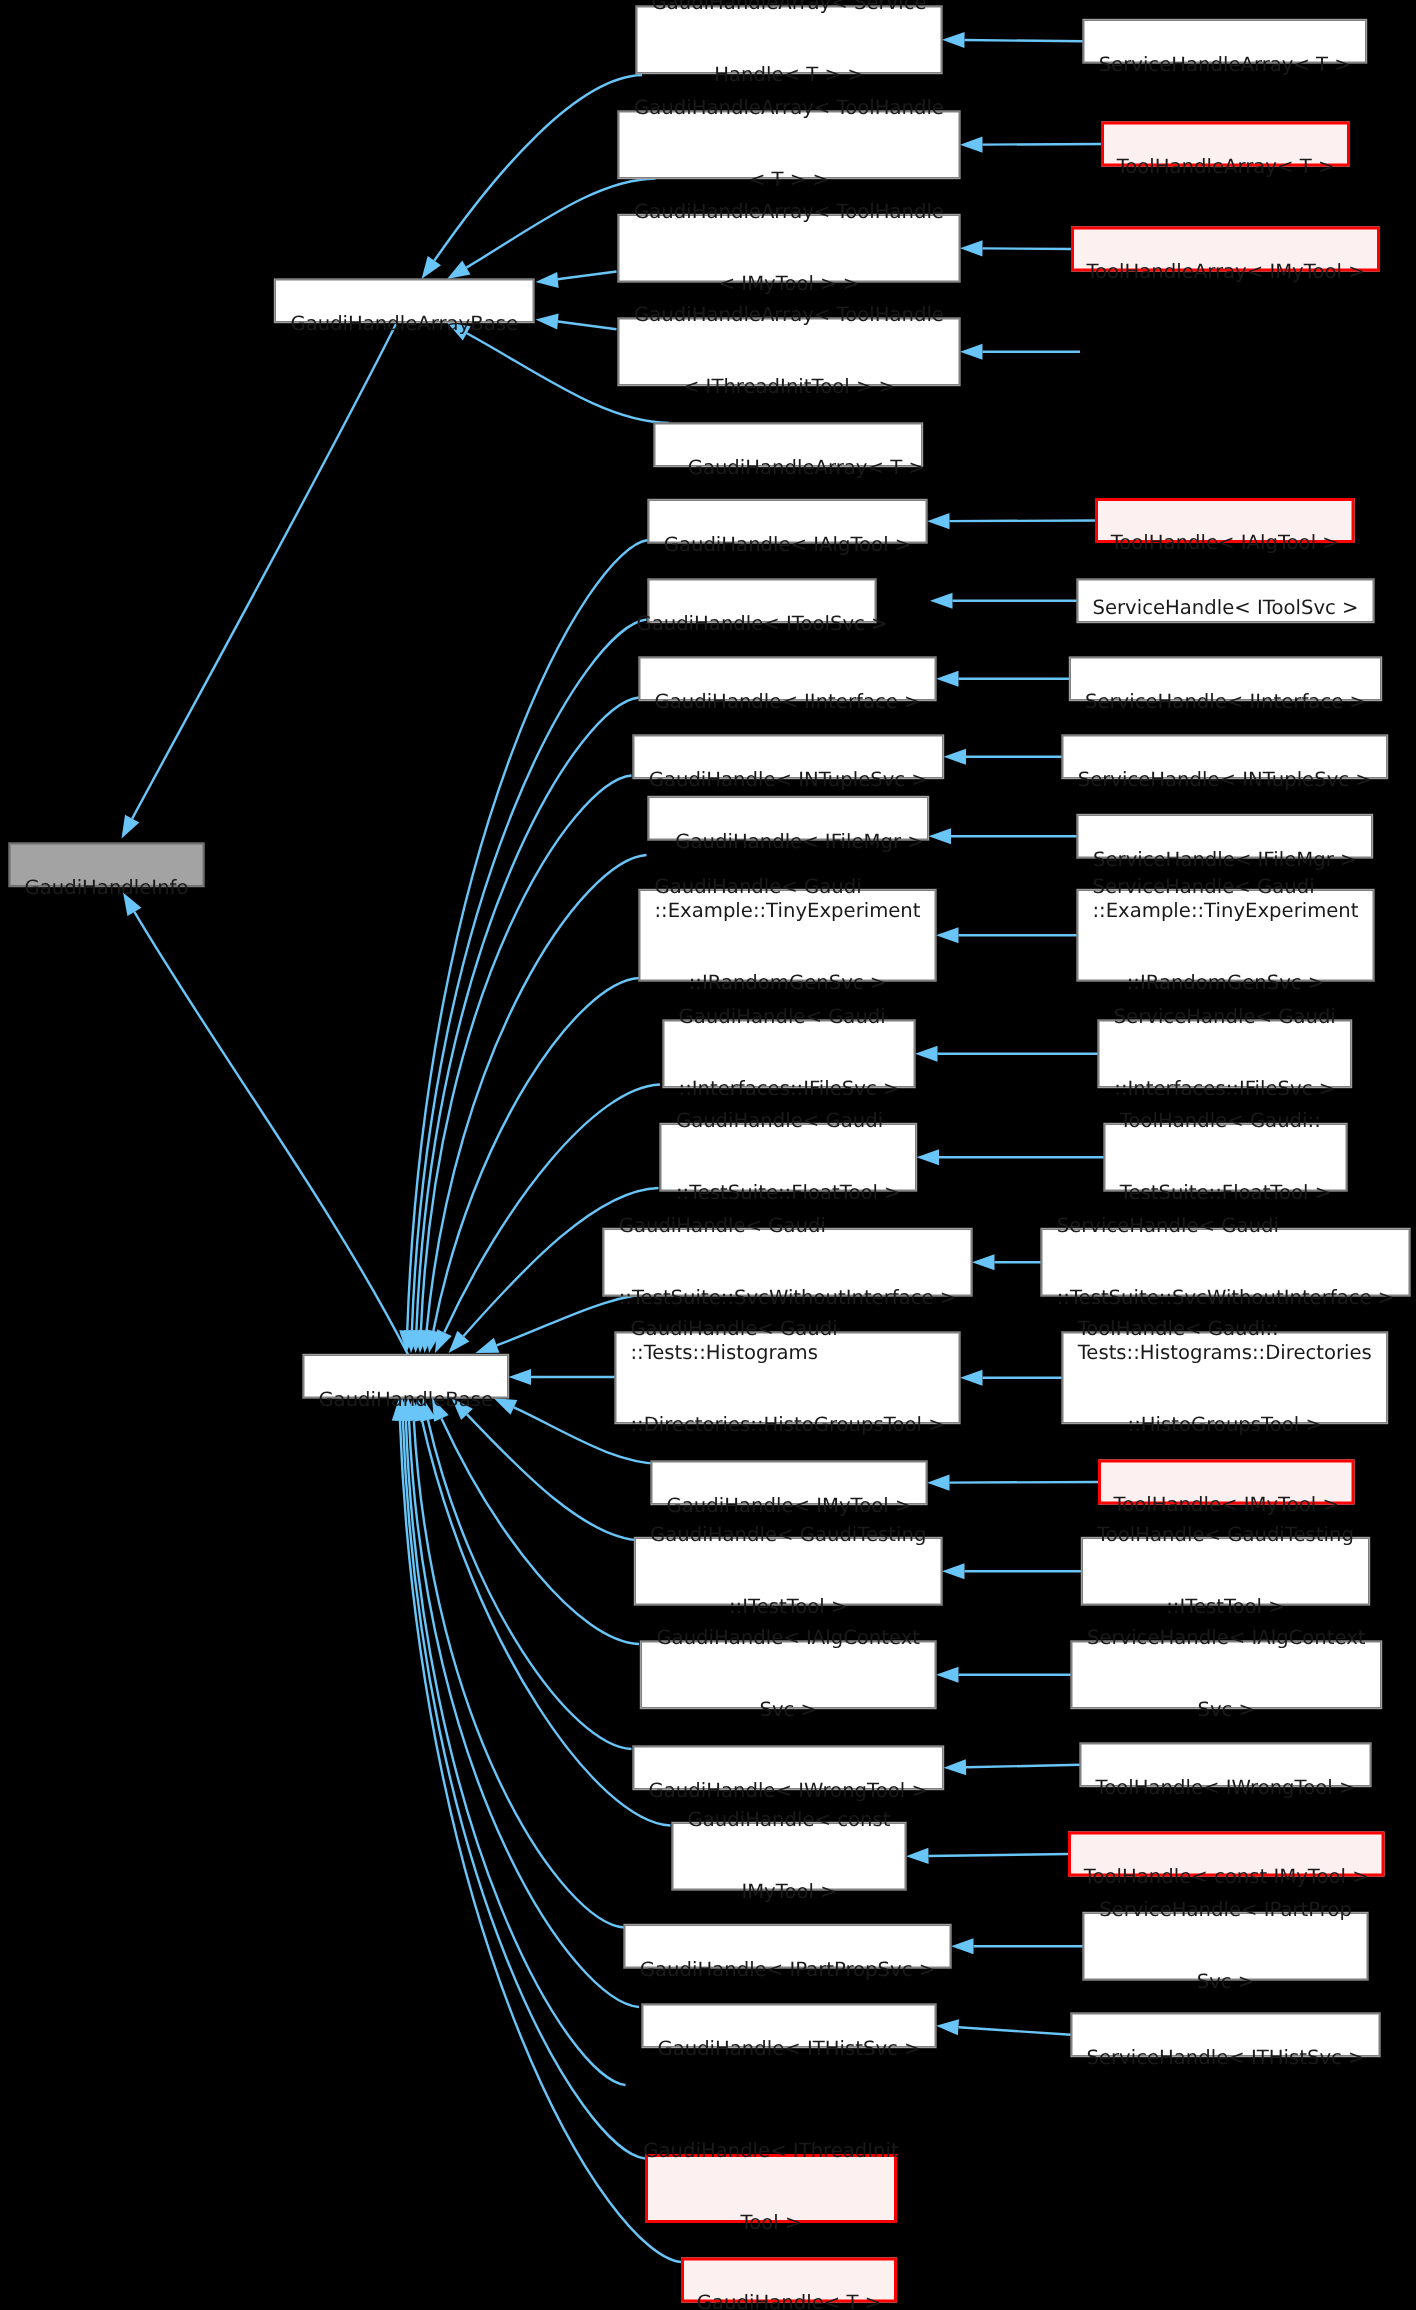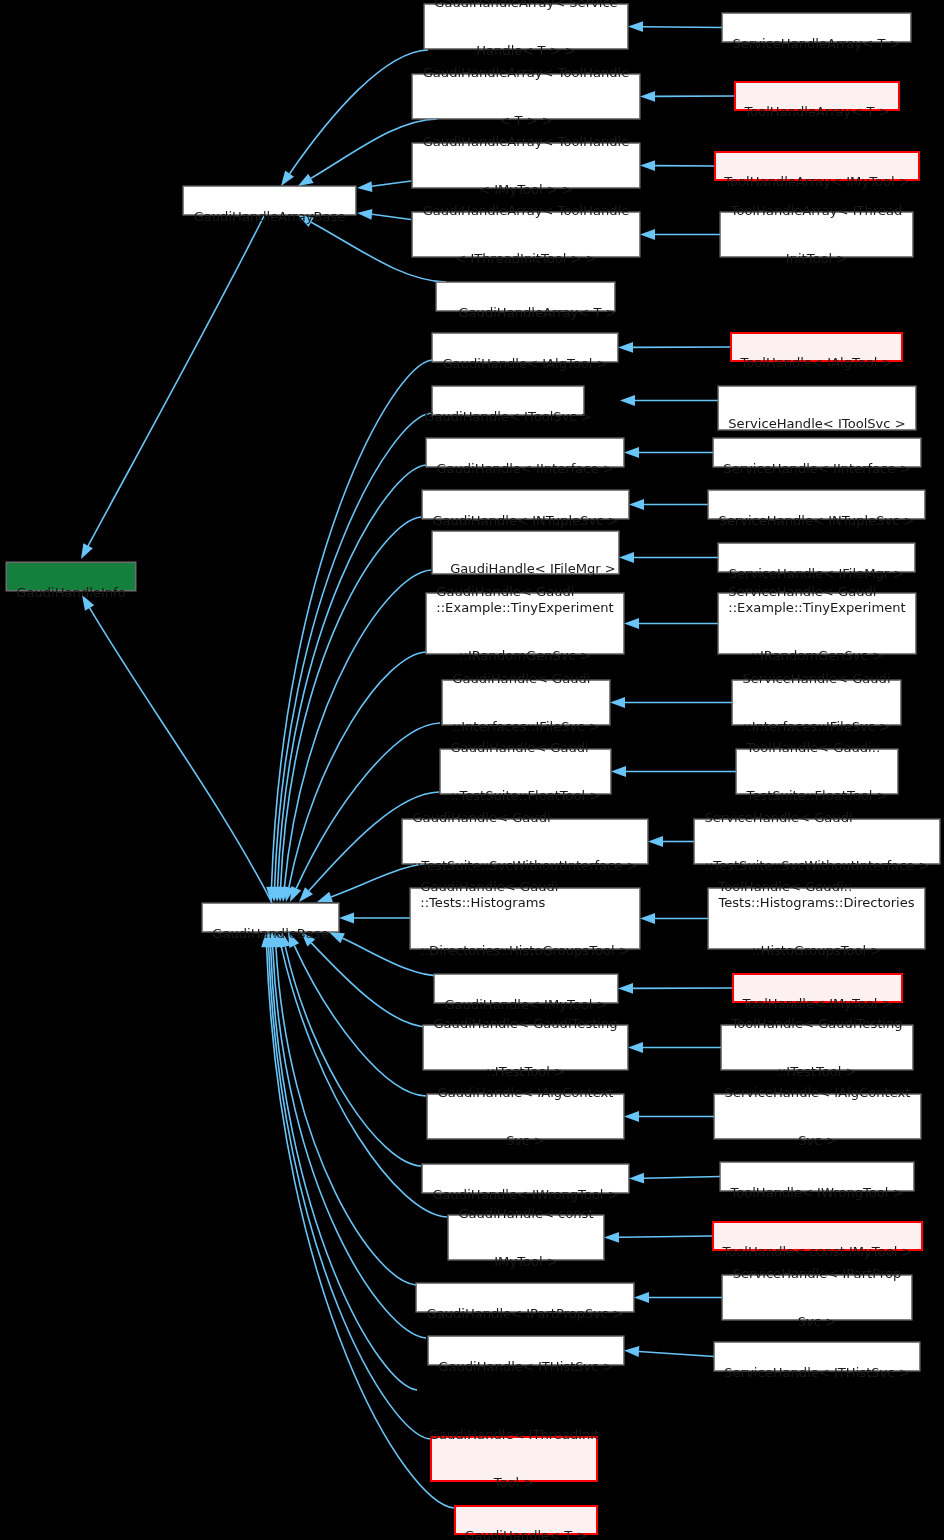--- a/index.html
+++ b/index.html
@@ -4,21 +4,21 @@
 <title>GaudiHandleInfo inheritance diagram</title>
 <style>
   html,body{margin:0;padding:0;background:#000;-webkit-font-smoothing:antialiased;}
   #diagram{position:relative;width:944px;height:1540px;background:#000;overflow:hidden;}
   svg#edge-layer{position:absolute;left:0;top:0;width:944px;height:1540px;display:block;}
   .node{position:absolute;box-sizing:border-box;display:flex;flex-direction:column;
         align-items:center;justify-content:center;
         font-family:"DejaVu Sans",sans-serif;font-size:13.1px;line-height:16px;
         color:#1a1a1a;background:#ffffff;border:1px solid #808080;box-shadow:0 0 0 0.5px #808080;
         white-space:pre;cursor:pointer;}
-  .node.current{background:#15803d;border-color:#6e6e6e;box-shadow:0 0 0 0.5px #6e6e6e;cursor:default;}
+  .node.current{background:#a3a3a3;border-color:#6e6e6e;box-shadow:0 0 0 0.5px #6e6e6e;cursor:default;}
   .node.red{background:#fdf0f0;border:2px solid #ff0000;box-shadow:none;}
   .node .lbl{display:inline-block;text-align:left;}
   .node .lbl span{display:block;}
   .node .lbl span.last{text-align:center;margin-top:32px;}
 </style>
 </head>
 <body>
 
 <div id="diagram">
   <svg id="edge-layer" viewBox="0 0 944 1540">
@@ -219,42 +219,41 @@
     <div class="node" style="left: 183px; top: 186px; width: 173px; height: 29px;"><div class="lbl"><span class="last">GaudiHandleArrayBase</span></div></div>
     <div class="node" style="left: 202px; top: 903px; width: 137px; height: 29px;"><div class="lbl"><span class="last">GaudiHandleBase</span></div></div>
     <div class="node" style="left: 424px; top: 4px; width: 204px; height: 45px;"><div class="lbl"><span>GaudiHandleArray&lt; Service</span><span class="last">Handle&lt; T &gt; &gt;</span></div></div>
     <div class="node" style="left: 412px; top: 74px; width: 228px; height: 45px;"><div class="lbl"><span>GaudiHandleArray&lt; ToolHandle</span><span class="last">&lt; T &gt; &gt;</span></div></div>
     <div class="node" style="left: 412px; top: 143px; width: 228px; height: 45px;"><div class="lbl"><span>GaudiHandleArray&lt; ToolHandle</span><span class="last">&lt; IMyTool &gt; &gt;</span></div></div>
     <div class="node" style="left: 412px; top: 212px; width: 228px; height: 45px;"><div class="lbl"><span>GaudiHandleArray&lt; ToolHandle</span><span class="last">&lt; IThreadInitTool &gt; &gt;</span></div></div>
     <div class="node" style="left: 436px; top: 282px; width: 179px; height: 29px; padding-left: 24px;"><div class="lbl"><span class="last">GaudiHandleArray&lt; T &gt;</span></div></div>
     <div class="node" style="left: 722px; top: 13px; width: 189px; height: 29px;"><div class="lbl"><span class="last">ServiceHandleArray&lt; T &gt;</span></div></div>
     <div class="node red" style="left: 734px; top: 81px; width: 166px; height: 30px;"><div class="lbl"><span class="last">ToolHandleArray&lt; T &gt;</span></div></div>
     <div class="node red" style="left: 714px; top: 151px; width: 206px; height: 30px;"><div class="lbl"><span class="last">ToolHandleArray&lt; IMyTool &gt;</span></div></div>
-    <div class="node" style="left: 720px; top: 212px; width: 193px; height: 45px;"><div class="lbl"><span>ToolHandleArray&lt; IThread</span><span class="last">InitTool &gt;</span></div></div>
     <div class="node" style="left: 432px; top: 333px; width: 186px; height: 29px;"><div class="lbl"><span class="last">GaudiHandle&lt; IAlgTool &gt;</span></div></div>
     <div class="node" style="left: 432px; top: 386px; width: 152px; height: 29px;"><div class="lbl"><span class="last">GaudiHandle&lt; IToolSvc &gt;</span></div></div>
     <div class="node" style="left: 426px; top: 438px; width: 198px; height: 29px;"><div class="lbl"><span class="last">GaudiHandle&lt; IInterface &gt;</span></div></div>
     <div class="node" style="left: 422px; top: 490px; width: 207px; height: 29px;"><div class="lbl"><span class="last">GaudiHandle&lt; INTupleSvc &gt;</span></div></div>
-    <div class="node" style="left: 432px; top: 531px; width: 187px; height: 43px; padding-left: 15px;"><div class="lbl"><span class="last">GaudiHandle&lt; IFileMgr &gt;</span></div></div>
+    <div class="node" style="left: 432px; top: 531px; width: 187px; height: 29px; padding-left: 15px;"><div class="lbl"><span class="last">GaudiHandle&lt; IFileMgr &gt;</span></div></div>
     <div class="node" style="left: 426px; top: 593px; width: 198px; height: 61px;"><div class="lbl"><span>GaudiHandle&lt; Gaudi</span><span>::Example::TinyExperiment</span><span class="last">::IRandomGenSvc &gt;</span></div></div>
     <div class="node" style="left: 442px; top: 680px; width: 168px; height: 45px;"><div class="lbl"><span>GaudiHandle&lt; Gaudi</span><span class="last">::Interfaces::IFileSvc &gt;</span></div></div>
     <div class="node" style="left: 440px; top: 749px; width: 171px; height: 45px;"><div class="lbl"><span>GaudiHandle&lt; Gaudi</span><span class="last">::TestSuite::FloatTool &gt;</span></div></div>
     <div class="node" style="left: 402px; top: 819px; width: 246px; height: 45px;"><div class="lbl"><span>GaudiHandle&lt; Gaudi</span><span class="last">::TestSuite::SvcWithoutInterface &gt;</span></div></div>
     <div class="node" style="left: 410px; top: 888px; width: 230px; height: 61px;"><div class="lbl"><span>GaudiHandle&lt; Gaudi</span><span>::Tests::Histograms</span><span class="last">::Directories::HistoGroupsTool &gt;</span></div></div>
     <div class="node" style="left: 434px; top: 974px; width: 184px; height: 29px;"><div class="lbl"><span class="last">GaudiHandle&lt; IMyTool &gt;</span></div></div>
     <div class="node" style="left: 423px; top: 1025px; width: 205px; height: 45px;"><div class="lbl"><span>GaudiHandle&lt; GaudiTesting</span><span class="last">::ITestTool &gt;</span></div></div>
     <div class="node" style="left: 427px; top: 1094px; width: 197px; height: 45px;"><div class="lbl"><span>GaudiHandle&lt; IAlgContext</span><span class="last">Svc &gt;</span></div></div>
     <div class="node" style="left: 422px; top: 1164px; width: 207px; height: 29px;"><div class="lbl"><span class="last">GaudiHandle&lt; IWrongTool &gt;</span></div></div>
     <div class="node" style="left: 448px; top: 1215px; width: 156px; height: 45px;"><div class="lbl"><span>GaudiHandle&lt; const</span><span class="last">IMyTool &gt;</span></div></div>
     <div class="node" style="left: 416px; top: 1283px; width: 218px; height: 29px;"><div class="lbl"><span class="last">GaudiHandle&lt; IPartPropSvc &gt;</span></div></div>
     <div class="node" style="left: 428px; top: 1336px; width: 196px; height: 29px;"><div class="lbl"><span class="last">GaudiHandle&lt; ITHistSvc &gt;</span></div></div>
     <div class="node red" style="left: 430px; top: 1436px; width: 168px; height: 46px;"><div class="lbl"><span>GaudiHandle&lt; IThreadInit</span><span class="last">Tool &gt;</span></div></div>
     <div class="node red" style="left: 454px; top: 1505px; width: 144px; height: 30px;"><div class="lbl"><span class="last">GaudiHandle&lt; T &gt;</span></div></div>
     <div class="node red" style="left: 730px; top: 332px; width: 173px; height: 30px;"><div class="lbl"><span class="last">ToolHandle&lt; IAlgTool &gt;</span></div></div>
-    <div class="node" style="left: 718px; top: 386px; width: 198px; height: 44px;"><div class="lbl"><span class="last">ServiceHandle&lt; IToolSvc &gt;</span></div></div>
+    <div class="node" style="left: 718px; top: 386px; width: 198px; height: 29px; justify-content: flex-end;"><div class="lbl"><span class="last">ServiceHandle&lt; IToolSvc &gt;</span></div></div>
     <div class="node" style="left: 713px; top: 438px; width: 208px; height: 29px;"><div class="lbl"><span class="last">ServiceHandle&lt; IInterface &gt;</span></div></div>
     <div class="node" style="left: 708px; top: 490px; width: 217px; height: 29px;"><div class="lbl"><span class="last">ServiceHandle&lt; INTupleSvc &gt;</span></div></div>
     <div class="node" style="left: 718px; top: 543px; width: 197px; height: 29px;"><div class="lbl"><span class="last">ServiceHandle&lt; IFileMgr &gt;</span></div></div>
     <div class="node" style="left: 718px; top: 593px; width: 198px; height: 61px;"><div class="lbl"><span>ServiceHandle&lt; Gaudi</span><span>::Example::TinyExperiment</span><span class="last">::IRandomGenSvc &gt;</span></div></div>
     <div class="node" style="left: 732px; top: 680px; width: 169px; height: 45px;"><div class="lbl"><span>ServiceHandle&lt; Gaudi</span><span class="last">::Interfaces::IFileSvc &gt;</span></div></div>
     <div class="node" style="left: 736px; top: 749px; width: 162px; height: 45px;"><div class="lbl"><span>ToolHandle&lt; Gaudi::</span><span class="last">TestSuite::FloatTool &gt;</span></div></div>
     <div class="node" style="left: 694px; top: 819px; width: 246px; height: 45px;"><div class="lbl"><span>ServiceHandle&lt; Gaudi</span><span class="last">::TestSuite::SvcWithoutInterface &gt;</span></div></div>
     <div class="node" style="left: 708px; top: 888px; width: 217px; height: 61px;"><div class="lbl"><span>ToolHandle&lt; Gaudi::</span><span>Tests::Histograms::Directories</span><span class="last">::HistoGroupsTool &gt;</span></div></div>
     <div class="node red" style="left: 732px; top: 973px; width: 171px; height: 30px;"><div class="lbl"><span class="last">ToolHandle&lt; IMyTool &gt;</span></div></div>
     <div class="node" style="left: 721px; top: 1025px; width: 192px; height: 45px;"><div class="lbl"><span>ToolHandle&lt; GaudiTesting</span><span class="last">::ITestTool &gt;</span></div></div>

